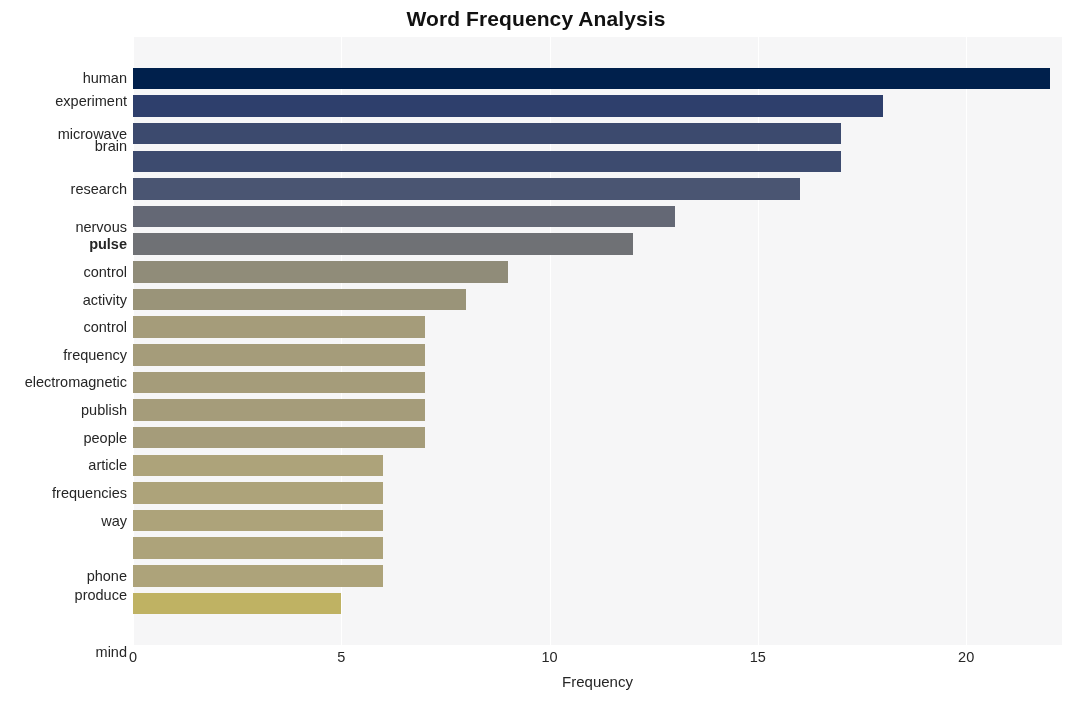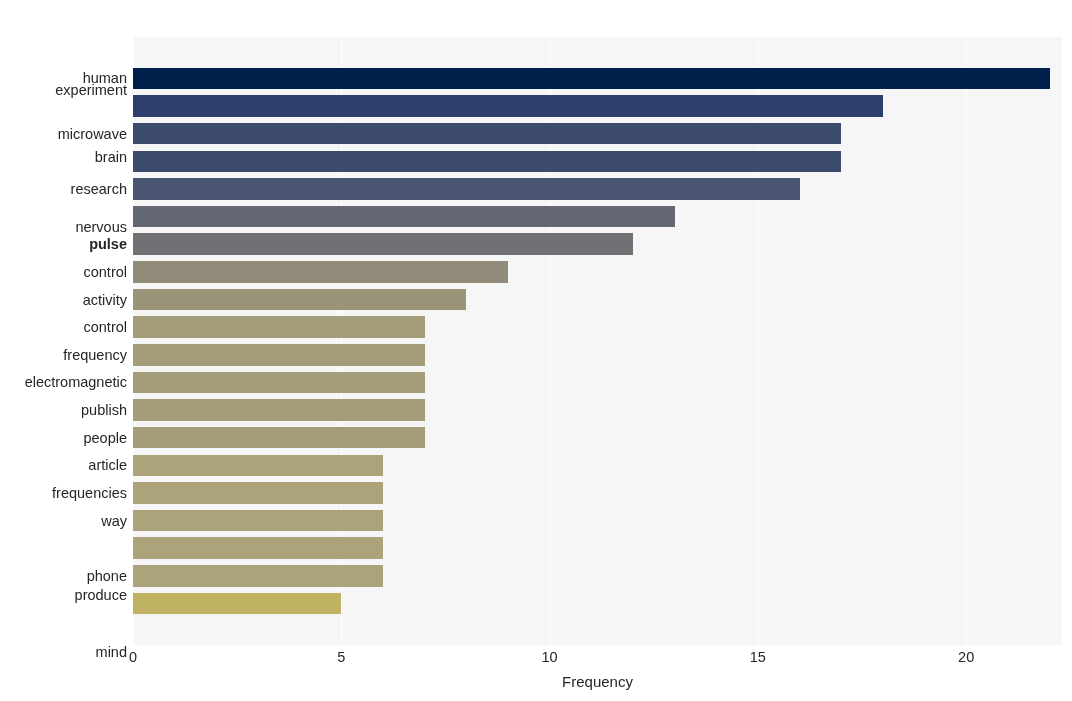--- a/index.html
+++ b/index.html
@@ -118,20 +118,21 @@
     font-size: 15px;
     color: #262626;
     line-height: 18px;
   }
 </style>
 </head>
 <body>
 
 <div id="chart-root">
 
+  <div class="chart-title">Word Frequency Analysis</div>
 
   <div class="plot-area">
     <div id="grid-layer">
         <div class="gridline-v" style="left: 0px;"></div>
         <div class="gridline-v" style="left: 208.296px;"></div>
         <div class="gridline-v" style="left: 416.592px;"></div>
         <div class="gridline-v" style="left: 624.888px;"></div>
         <div class="gridline-v" style="left: 833.184px;"></div>
       </div>
     <div class="bars-layer" id="bars-layer">
@@ -193,23 +194,23 @@
           <div class="bar" title="phone: 6" style="width: 249.955px; background: rgb(173, 163, 122);"></div>
         </div>
         <div class="bar-row" style="top: 555.767px; height: 21.5564px;">
           <div class="bar" title="mind: 5" style="width: 208.296px; background: rgb(191, 178, 99);"></div>
         </div>
       </div>
   </div>
 
   <div class="ylabels" id="ylabels">
       <div class="ylabel" style="top: 33.4545px;">human</div>
-      <div class="ylabel" style="top: 45px;">experiment</div>
+      <div class="ylabel" style="top: 56px;">experiment</div>
       <div class="ylabel" style="top: 88.7273px;">microwave</div>
-      <div class="ylabel" style="top: 112px;">brain</div>
+      <div class="ylabel" style="top: 101px;">brain</div>
       <div class="ylabel" style="top: 144px;">research</div>
       <div class="ylabel" style="top: 182px;">nervous</div>
       <div class="ylabel" style="top: 199.273px; font-weight: bold;">pulse</div>
       <div class="ylabel" style="top: 226.909px;">control</div>
       <div class="ylabel" style="top: 254.545px;">activity</div>
       <div class="ylabel" style="top: 282.182px;">control</div>
       <div class="ylabel" style="top: 309.818px;">frequency</div>
       <div class="ylabel" style="top: 337.455px;">electromagnetic</div>
       <div class="ylabel" style="top: 365.091px;">publish</div>
       <div class="ylabel" style="top: 392.727px;">people</div>

